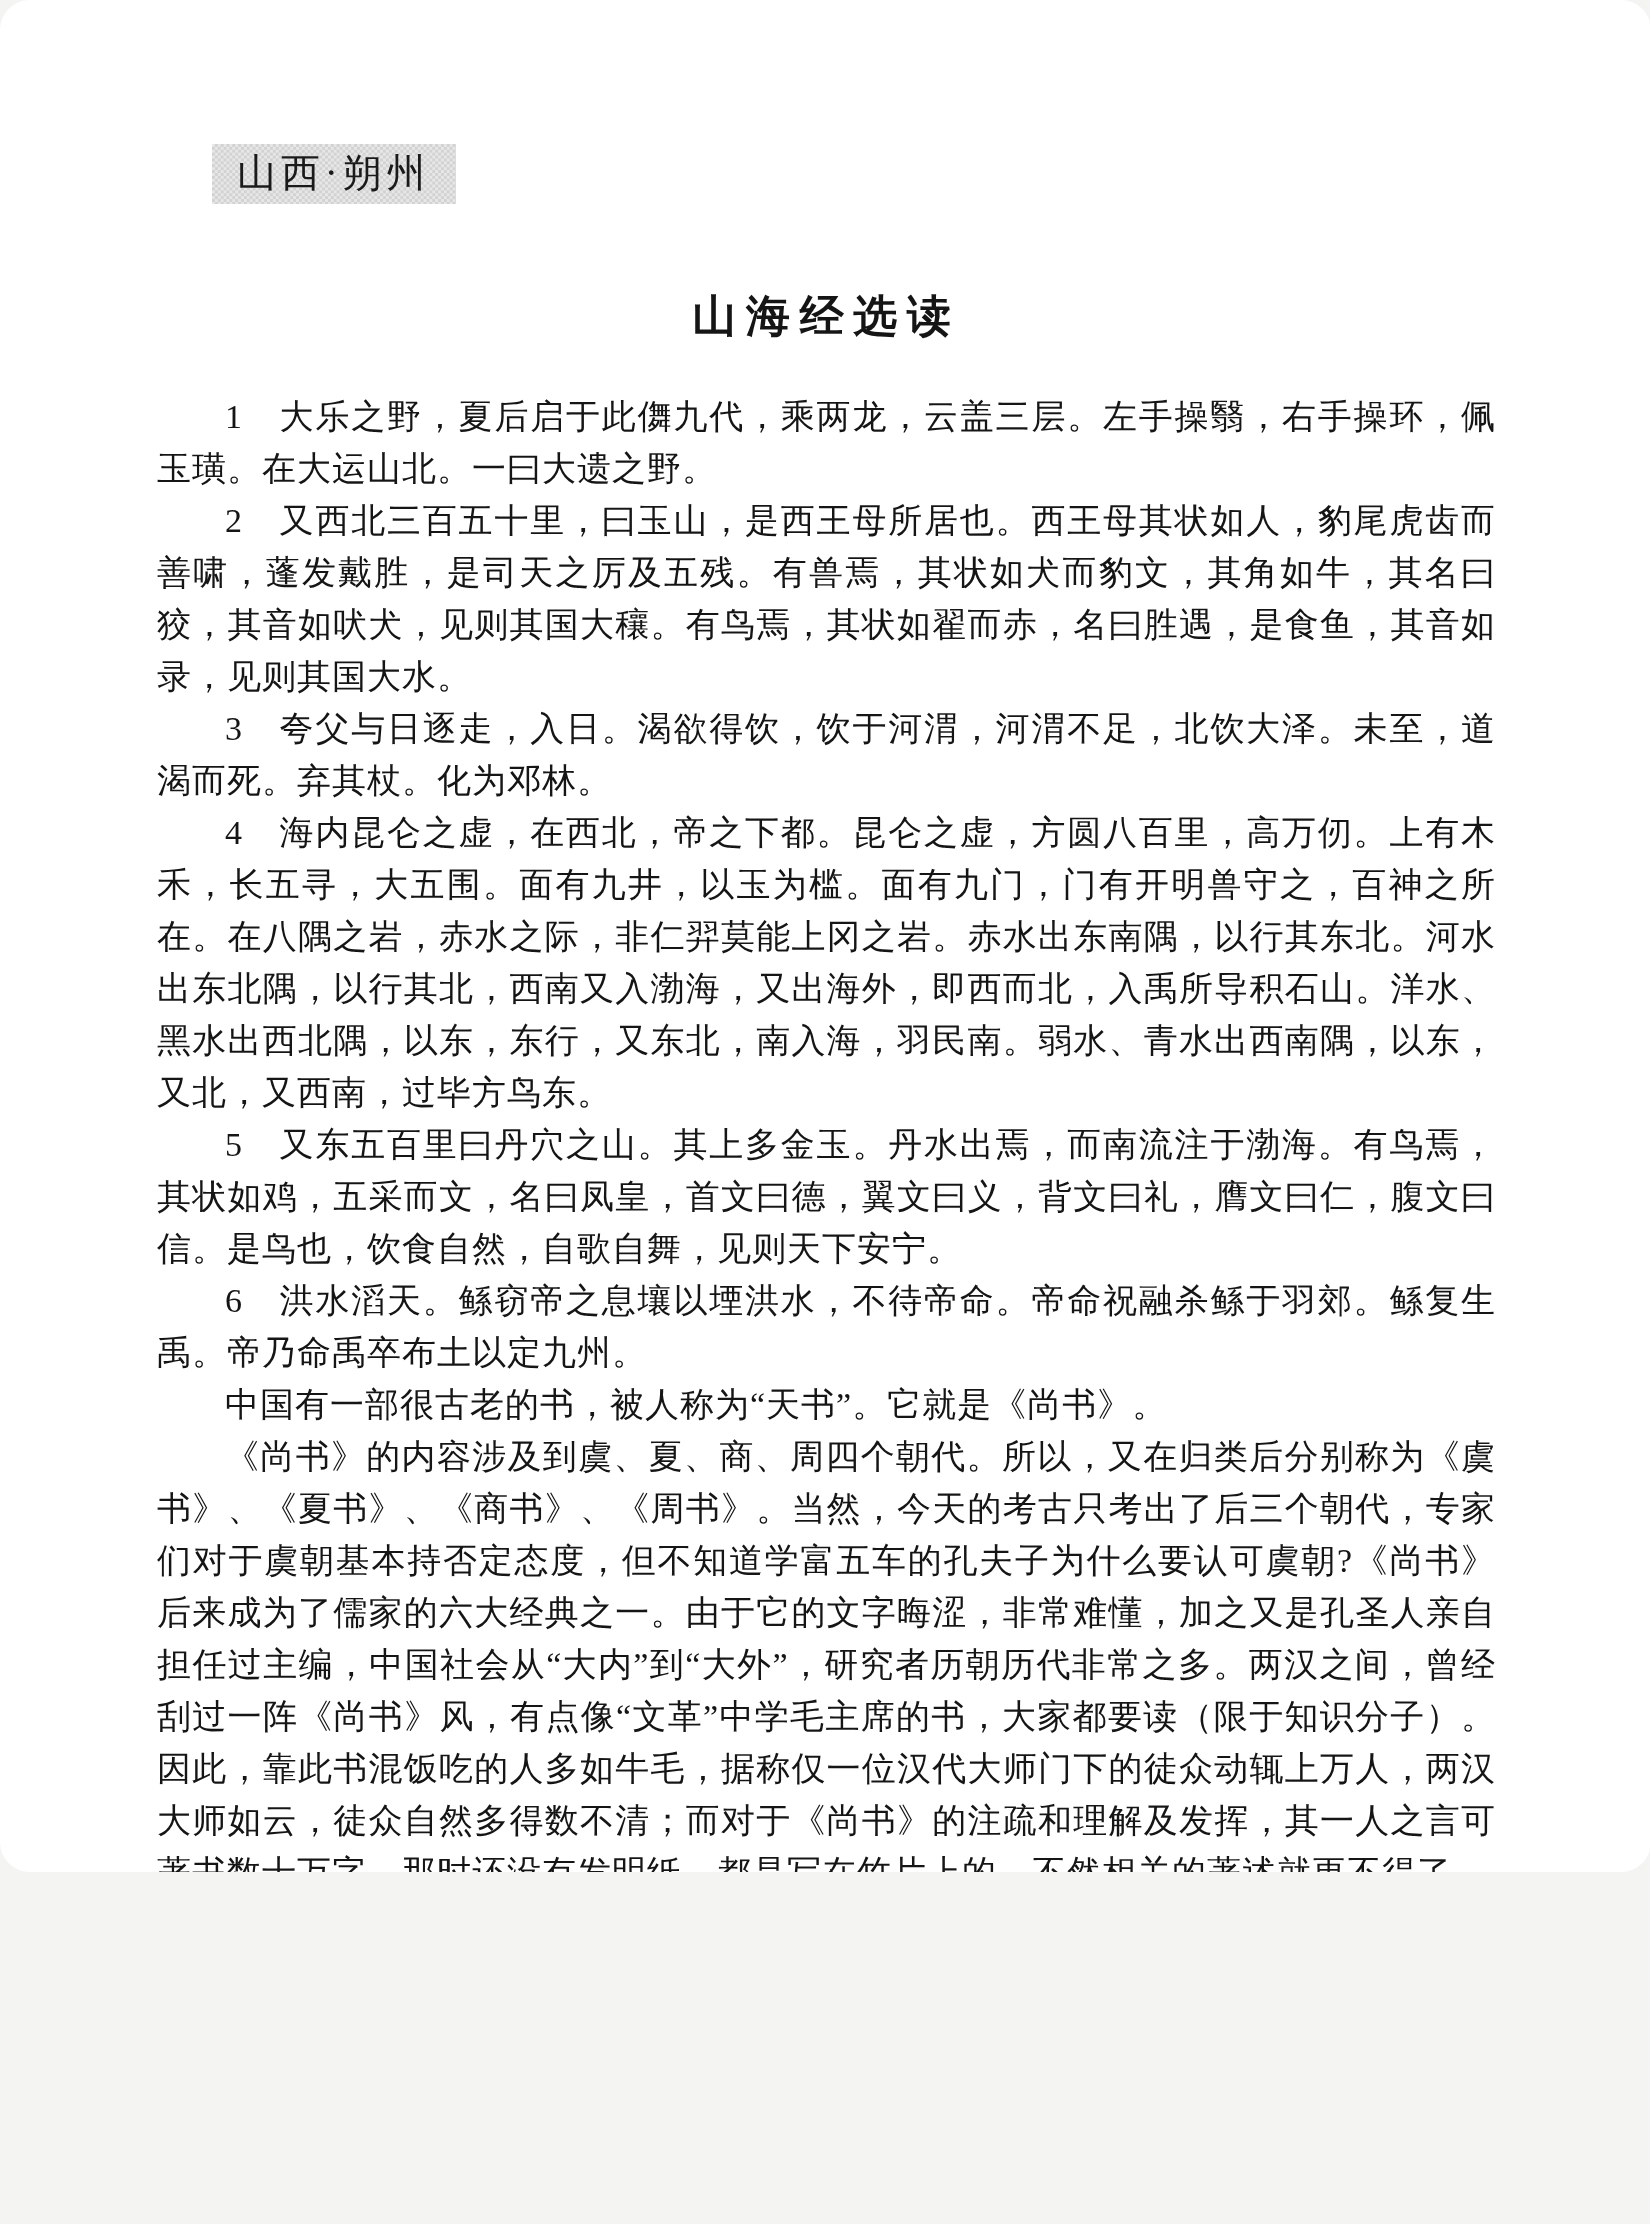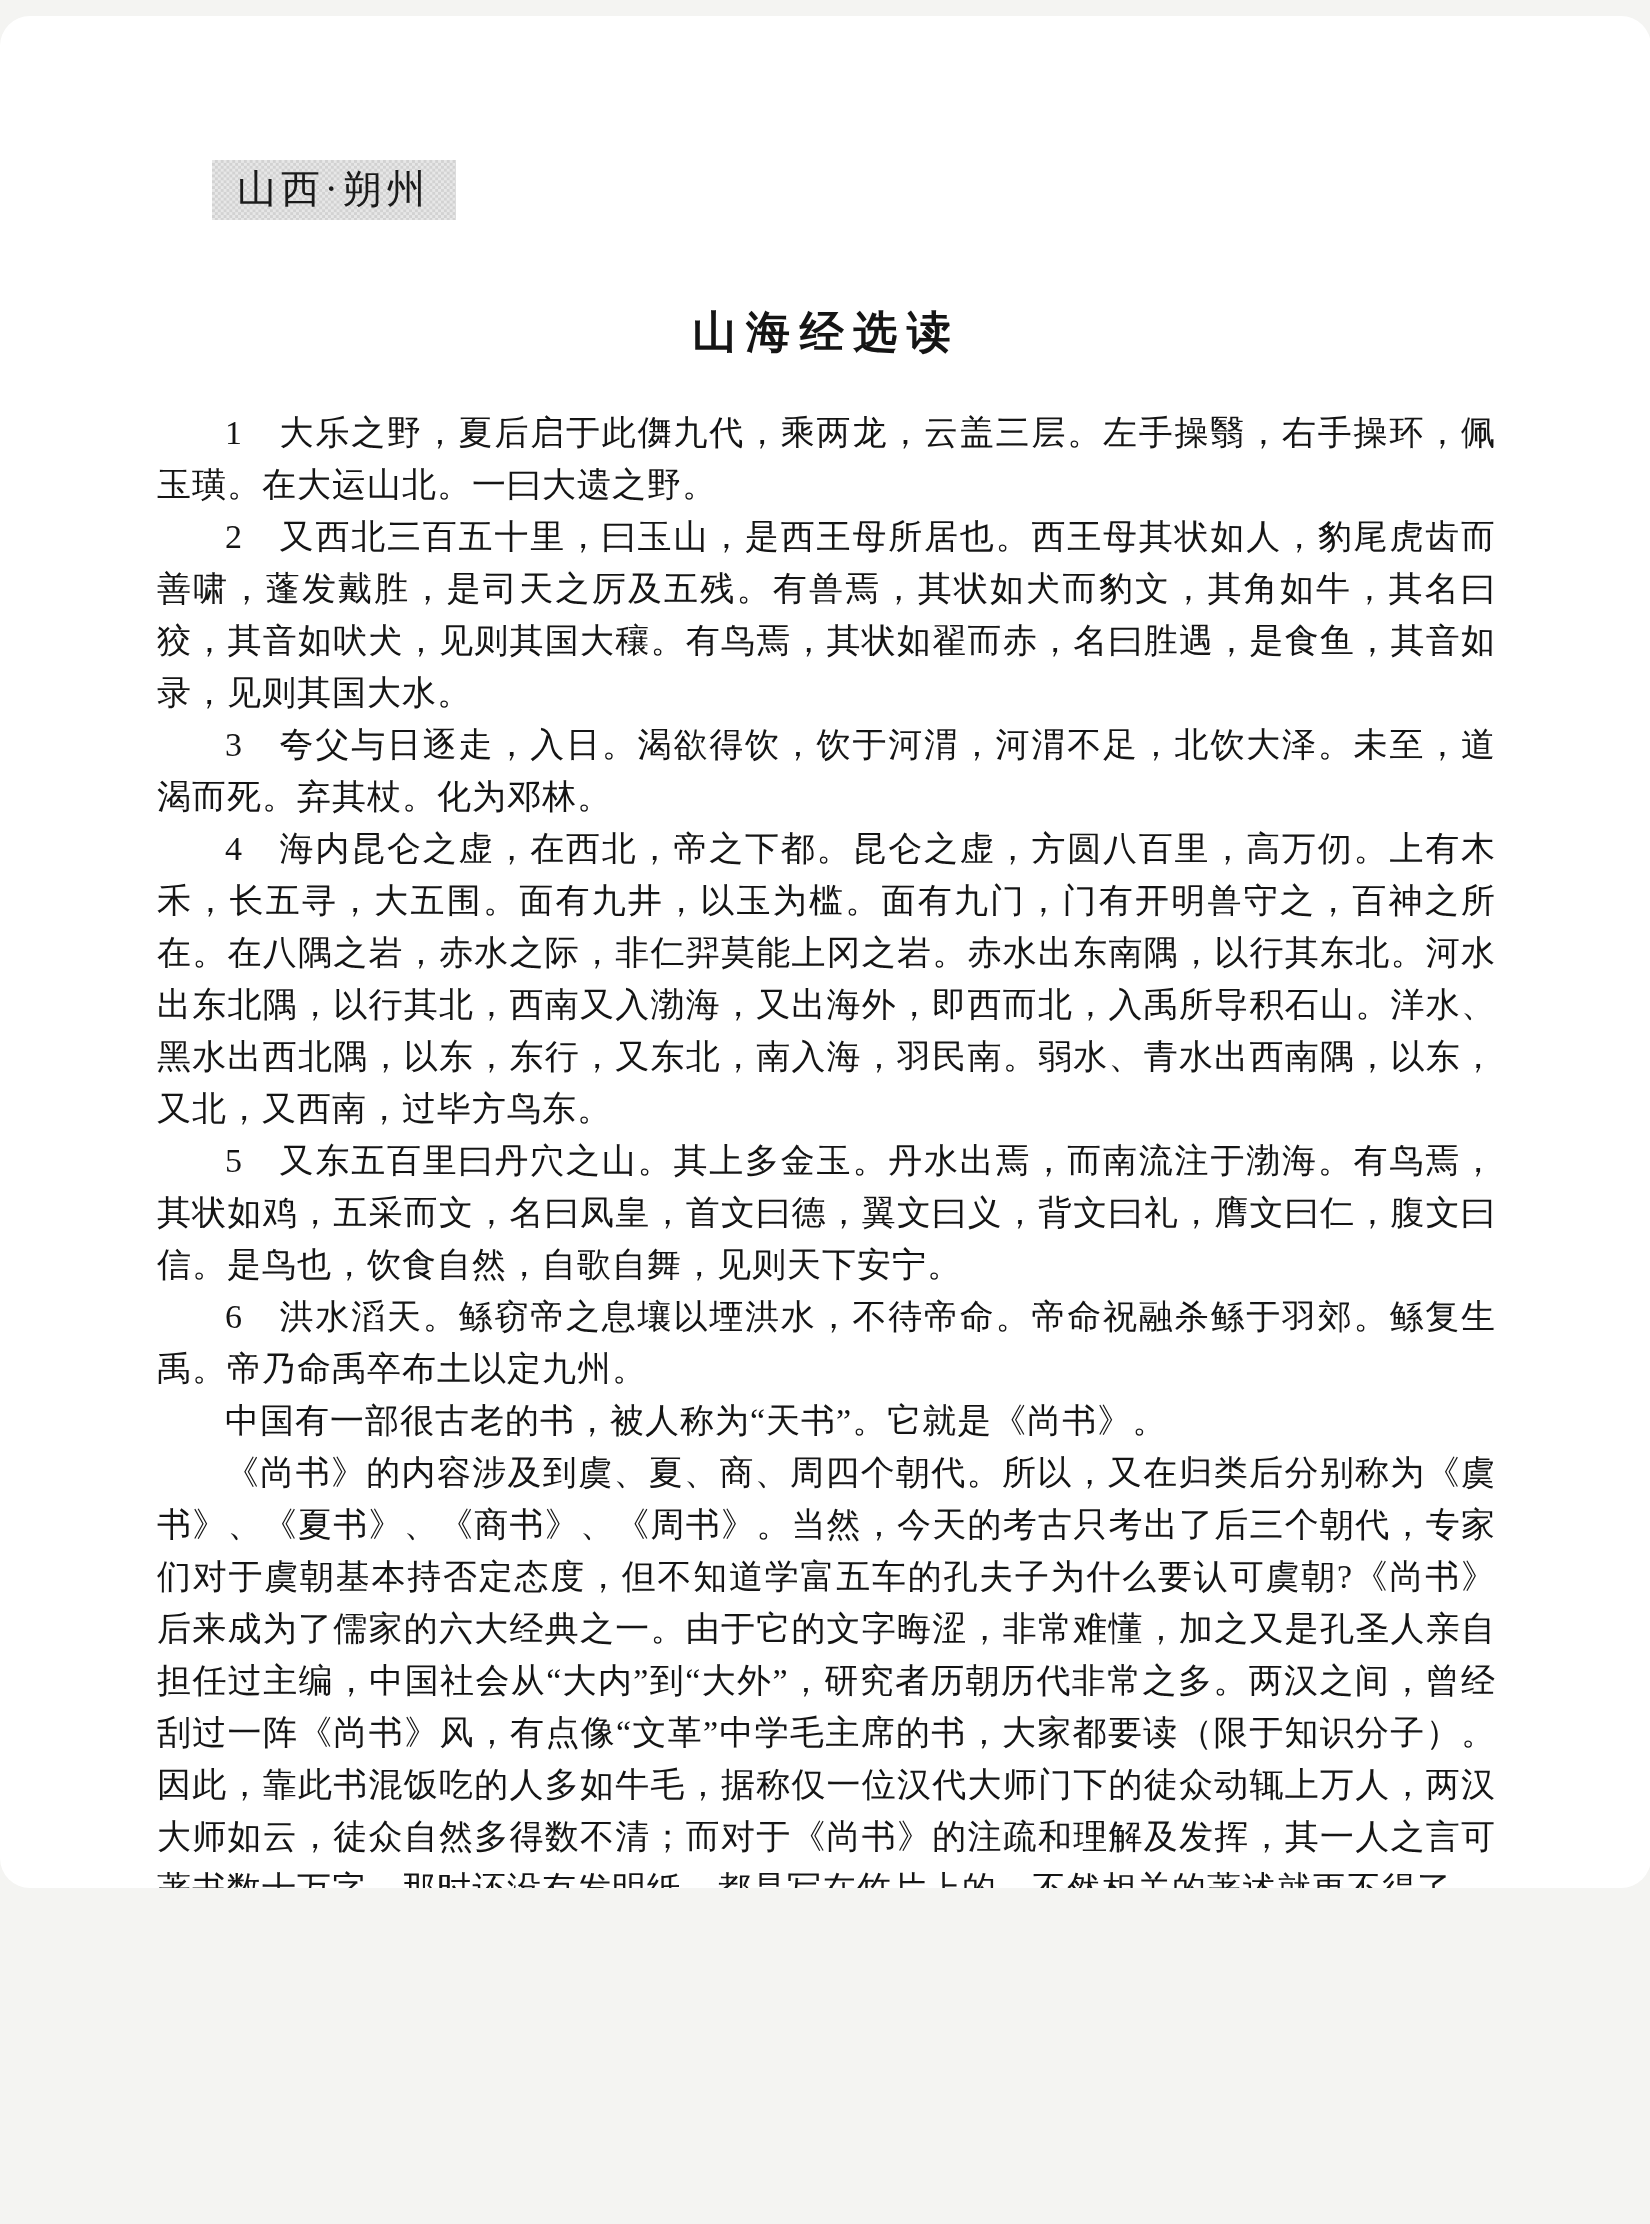--- a/index.html
+++ b/index.html
@@ -4,21 +4,21 @@
 <style>
   html, body {
     margin: 0;
     padding: 0;
     background: #f4f4f2;
   }
   .page {
     position: relative;
     width: 1651px;
     height: 1872px;
-    margin: 16px auto;
+    margin: 0 auto;
     background: #ffffff;
     font-family: "Liberation Serif", "DejaVu Serif", serif;
     color: #151515;
     overflow: hidden;
     border-radius: 30px;
   }
   .running-head {
     position: absolute;
     left: 212px;
     top: 144px;

